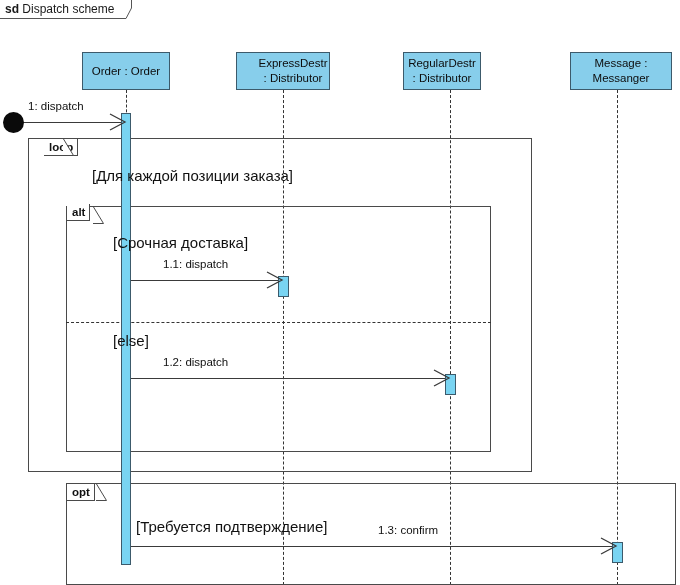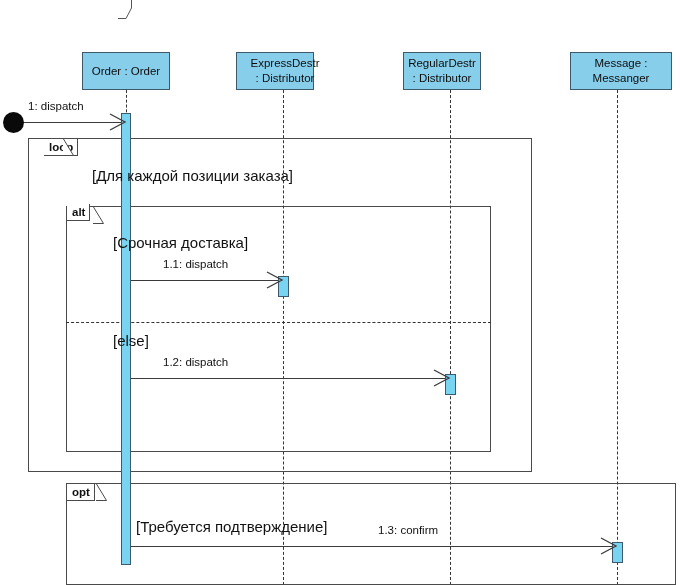--- a/index.html
+++ b/index.html
@@ -149,33 +149,37 @@
     border-radius: 50%;
     background: #0a0a0a;
     z-index: 8;
   }
 </style>
 </head>
 <body>
 
 <div id="canvas">
 
+  <div class="frame-tab">
+    <span class="kw">sd</span>
+    <span class="ttl">Dispatch scheme</span>
+  </div>
   <svg class="frame-tab-corner" viewBox="0 0 14 19">
     <path d="M 0 18.5 L 8 18.5 L 13.5 8 L 13.5 0" fill="none" stroke="#555" stroke-width="1"></path>
   </svg>
 
   <div class="lifeline-line" style="left:126px; top:90px; height:32px;"></div>
   <div class="lifeline-line" style="left:283px; top:90px; height:495px;"></div>
   <div class="lifeline-line" style="left:450px; top:90px; height:495px;"></div>
   <div class="lifeline-line" style="left:617px; top:90px; height:495px;"></div>
 
   <div class="lifeline-head" style="left:82px; top:52px; width:88px; height:38px;">
     <span class="ln">Order : Order</span>
   </div>
-  <div class="lifeline-head" style="left:236px; top:52px; width:78px; height:38px;padding-left:20px;">
+  <div class="lifeline-head" style="left:236px; top:52px; width:94px; height:38px;padding-left:20px;">
     <span class="ln">ExpressDestr</span>
     <span class="ln">: Distributor</span>
   </div>
   <div class="lifeline-head" style="left:403px; top:52px; width:78px; height:38px;">
     <span class="ln">RegularDestr</span>
     <span class="ln">: Distributor</span>
   </div>
   <div class="lifeline-head" style="left:570px; top:52px; width:102px; height:38px;">
     <span class="ln">Message :</span>
     <span class="ln">Messanger</span>

